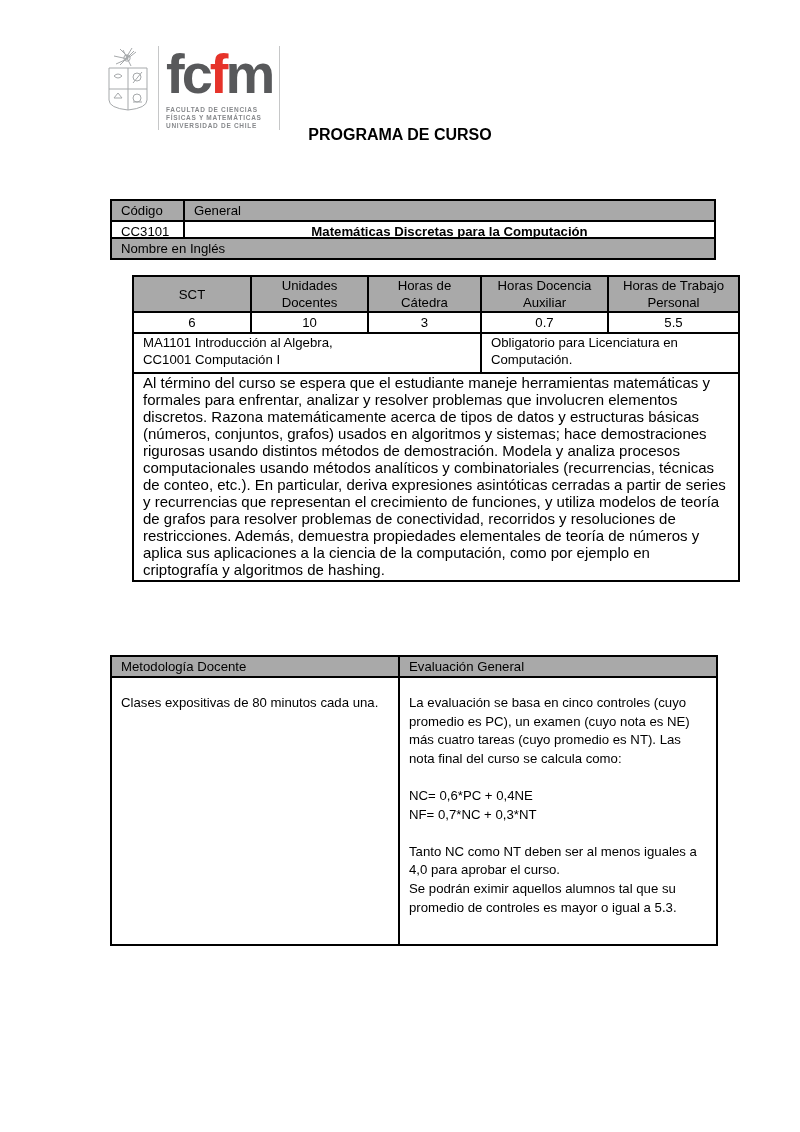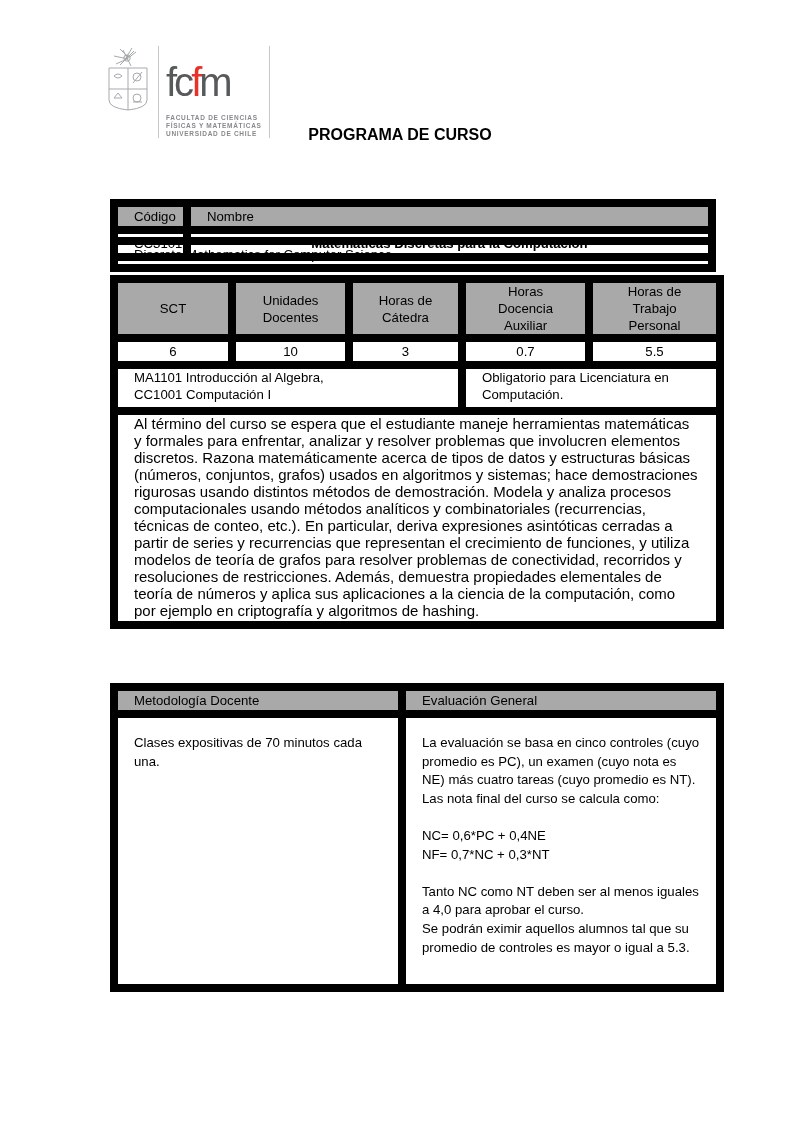--- a/index.html
+++ b/index.html
@@ -25,26 +25,26 @@
     display: flex;
     align-items: flex-start;
   }
   .crest { margin-right: 6px; }
   .logo-right {
     border-left: 1px solid #c6c7c8;
     border-right: 1px solid #c6c7c8;
     padding: 0 7px;
   }
   .fcfm-word {
-    font-size: 40px;
-    font-weight: normal;
+    font-size: 56px;
+    font-weight: bold;
     letter-spacing: -3px;
     line-height: 40px;
     color: #58595b;
-    margin-top: 16px;
+    margin-top: 8px;
   }
   .fcfm-red { color: #e6332a; }
   .logo-sub {
     margin-top: 12px;
     font-size: 6.5px;
     line-height: 8px;
     letter-spacing: 0.7px;
     color: #87898c;
     font-weight: bold;
     white-space: nowrap;
@@ -64,35 +64,35 @@
   
   table.tbl {
     position: absolute;
     left: 110px;
     width: 606px;
     border-collapse: collapse;
     table-layout: fixed;
     font-size: 13.2px;
   }
   .tbl td {
-    border: 8px solid #000000;
-    padding: 0 16px;
+    border: 2px solid #000000;
+    padding: 0 9px;
     line-height: 17px;
     overflow: hidden;
   }
   .gray  { background: #a9a9a9; }
   .bold  { font-weight: bold; text-align: center; }
   .ctr   { text-align: center; }
   .top   { vertical-align: top; }
   .pre   { white-space: pre-line; }
 
   #tblA { top: 199px; }
   #tblB { top: 237px; }
-  #tblC { top: 275px; }
-  #tbl2 { top: 655px; margin-top: 28px; }
+  #tblC { top: 275px; margin-left: 22px; }
+  #tbl2 { top: 655px; }
   #tblB, #tblC { margin-top: 0; }
 
   .h19 td { height: 19px; }
   .h36 td { height: 34px; }
   .h38 td { height: 38px; border-radius: 17px; }
   .para-cell {
     height: 206px;
     vertical-align: top;
     padding: 2px 6px 0 6px;
     line-height: 17.4px;
@@ -152,33 +152,33 @@
   <div class="doc-title">PROGRAMA DE CURSO</div>
 
   <table class="tbl" id="tblA">
     <colgroup>
         <col style="width:73px">
         <col>
       </colgroup>
     <tbody>
         <tr class="h19">
       <td class="gray">Código</td>
-      <td class="gray">Nombre</td>
+      <td class="gray">General</td>
     </tr>
     <tr class="h19">
       <td>CC3101</td>
       <td class="bold">Matemáticas Discretas para la Computación</td>
     </tr>
   </tbody>
     </table>
 
   <table class="tbl" id="tblB">
     <tbody>
-    <tr class="h19">
-      <td>Discrete Mathematics for Computer Science</td>
+        <tr class="h19">
+      <td class="gray">Nombre en Inglés</td>
     </tr>
   </tbody>
     </table>
 
   <table class="tbl" id="tblC">
     <colgroup>
       <col style="width:118px">
         <col style="width:117px">
         <col style="width:113px">
       <col style="width:127px">
@@ -214,21 +214,21 @@
     <colgroup>
         <col style="width:288px">
         <col style="width:318px">
       </colgroup>
     <tbody>
         <tr class="m-head">
       <td class="gray">Metodología Docente</td>
       <td class="gray">Evaluación General</td>
     </tr>
     <tr class="m-body">
-      <td>Clases expositivas de 70 minutos cada una.</td>
+      <td>Clases expositivas de 80 minutos cada una.</td>
       <td class="pre eval-cell">La evaluación se basa en cinco controles  (cuyo promedio es PC), un examen (cuyo nota es NE) más cuatro tareas (cuyo promedio es NT). Las nota final del curso se calcula como:
 
 NC= 0,6*PC + 0,4NE
 NF=  0,7*NC + 0,3*NT
 
 Tanto NC como NT deben ser al menos iguales a 4,0 para aprobar  el curso.
 Se podrán eximir aquellos alumnos tal que su promedio de controles es mayor o igual a 5.3.</td>
     </tr>
   </tbody>
     </table>

